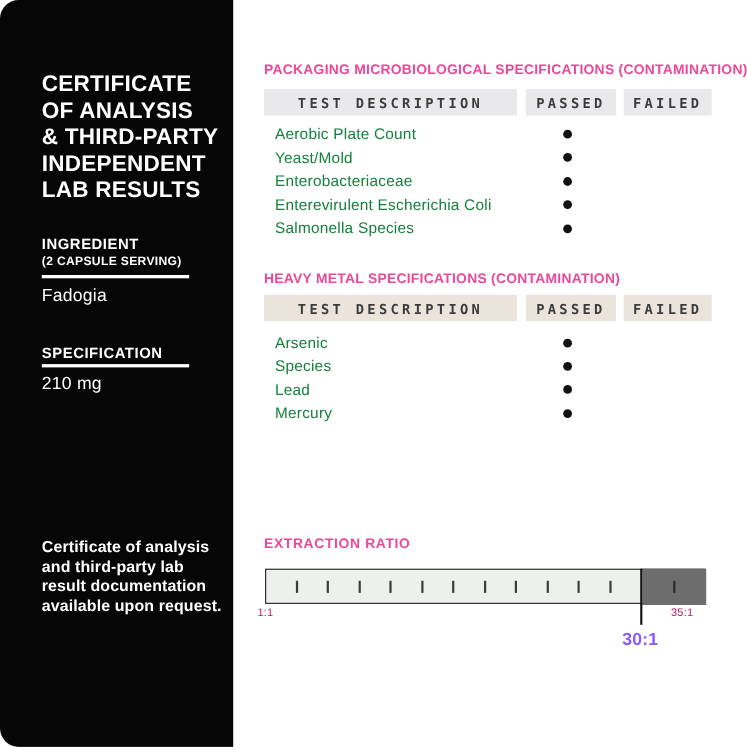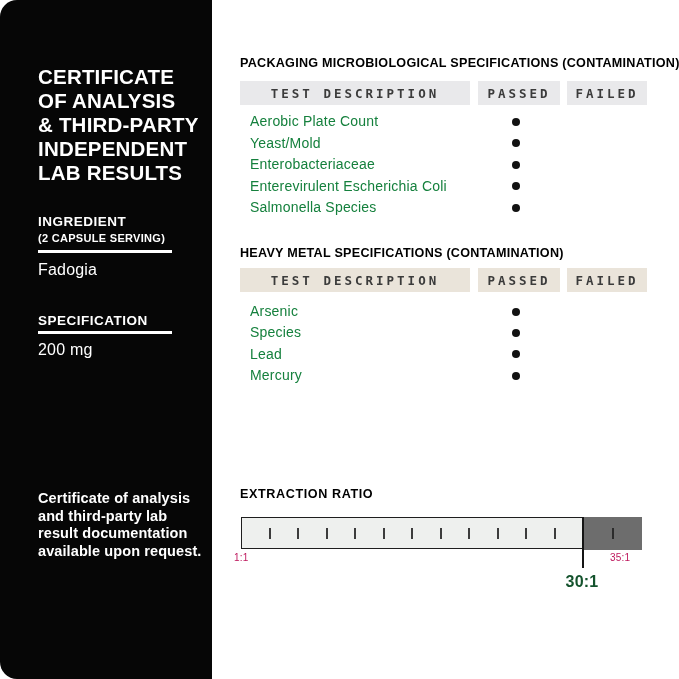--- a/index.html
+++ b/index.html
@@ -10,21 +10,21 @@
   
   .sidebar{position:absolute;left:0;top:0;width:212px;height:679px;background:#060606;color:#ffffff;}
   .side-title{position:absolute;left:38px;top:51px;font-size:20.5px;line-height:24px;font-weight:bold;letter-spacing:0.2px;}
   .side-label{position:absolute;left:38px;font-size:13.5px;font-weight:bold;letter-spacing:0.5px;}
   .side-sublabel{position:absolute;left:38px;font-size:11px;font-weight:bold;letter-spacing:0.3px;}
   .side-rule{position:absolute;left:38px;width:134px;height:3px;background:#ffffff;}
   .side-value{position:absolute;left:38px;font-size:16px;font-weight:normal;letter-spacing:0.2px;}
   .side-note{position:absolute;left:38px;top:490px;font-size:14.5px;font-weight:bold;line-height:17.6px;letter-spacing:0.1px;}
   
   .section{position:absolute;left:240px;width:406px;}
-  .section-title{font-size:12.6px;font-weight:bold;letter-spacing:0.25px;color:#000000;white-space:nowrap;}
+  .section-title{font-size:12.6px;font-weight:bold;letter-spacing:0.25px;color:#ec4899;white-space:nowrap;}
   .thead{position:absolute;left:0;height:24px;display:flex;}
   .th{
     height:24px;display:flex;align-items:center;justify-content:center;
     font-family:"DejaVu Sans Mono",monospace;font-size:12.5px;font-weight:bold;
     letter-spacing:3px;color:#3b3b3b;white-space:nowrap;
   }
   .th-desc{width:230px;text-align:right;}
   .th-pass{width:82px;margin-left:8px;}
   .th-fail{width:80px;margin-left:7px;}
   .t1 .th{background:#e9e9eb;}
@@ -41,21 +41,21 @@
     box-sizing:border-box;border:1.5px solid #1e1e1e;background:#eef0ee;
   }
   .ticks-light{position:absolute;left:0;top:0;bottom:0;width:340px;display:flex;justify-content:space-evenly;align-items:center;}
   .tick{width:2px;height:11px;background:#3c3c3c;}
   .bar-dark{position:absolute;top:-1.5px;bottom:-1.5px;right:-1.5px;width:58px;background:#6d6d6d;display:flex;justify-content:center;align-items:center;}
   .bar-dark .tick{background:#2b2b2b;}
   .marker-line{position:absolute;left:340px;top:-1.5px;width:2px;height:51px;background:#151515;}
   .scale-label{position:absolute;font-size:10px;color:#be185d;letter-spacing:0.2px;}
   .scale-min{left:-6px;top:65px;}
   .scale-max{left:370px;top:65px;width:35px;text-align:left;}
-  .scale-marker{position:absolute;left:317px;top:86px;width:50px;text-align:center;font-size:16px;font-weight:bold;color:#14532d;letter-spacing:0.2px;}
+  .scale-marker{position:absolute;left:317px;top:86px;width:50px;text-align:center;font-size:16px;font-weight:bold;color:#8b5cf6;letter-spacing:0.2px;}
 </style>
 </head>
 <body>
 
 <div class="page">
 
   <aside class="sidebar">
     <h1 class="side-title">
       <span>CERTIFICATE</span><br>
       <span>OF ANALYSIS</span><br>
@@ -64,21 +64,21 @@
       <span>LAB RESULTS</span>
     </h1>
 
     <div class="side-label" style="top:214px">INGREDIENT</div>
     <div class="side-sublabel" style="top:232px">(2 CAPSULE SERVING)</div>
     <div class="side-rule" style="top:250px"></div>
     <div class="side-value" style="top:261px">Fadogia</div>
 
     <div class="side-label" style="top:313px">SPECIFICATION</div>
     <div class="side-rule" style="top:331px"></div>
-    <div class="side-value" style="top:341px">200 mg</div>
+    <div class="side-value" style="top:341px">210 mg</div>
 
     <div class="side-note">
       <span>Certificate of analysis</span><br>
       <span>and third-party lab</span><br>
       <span>result documentation</span><br>
       <span>available upon request.</span>
     </div>
   </aside>
 
   <section class="section t1" style="top:56px;height:170px">

